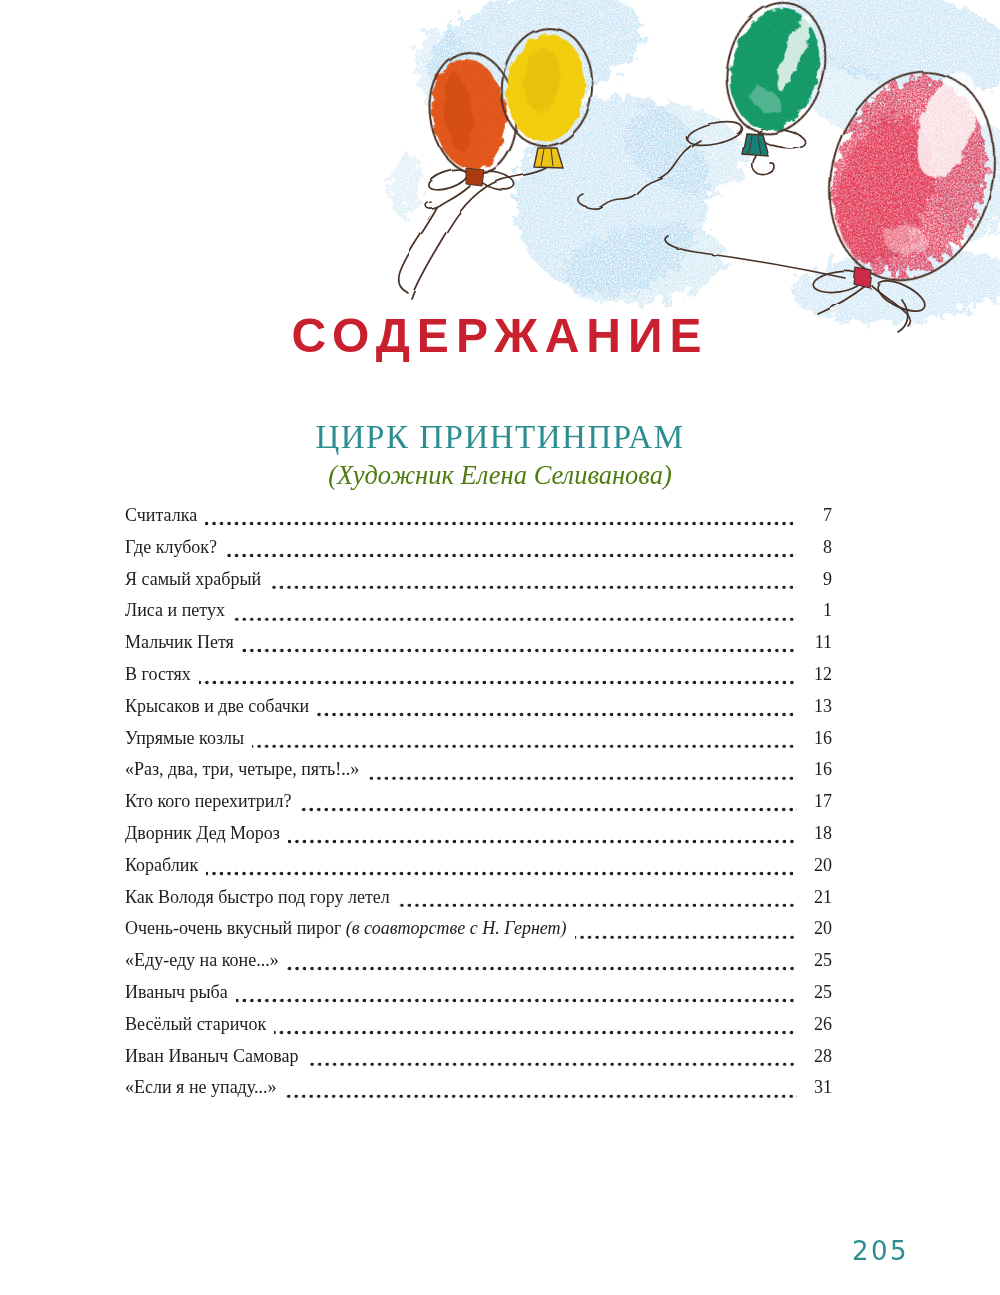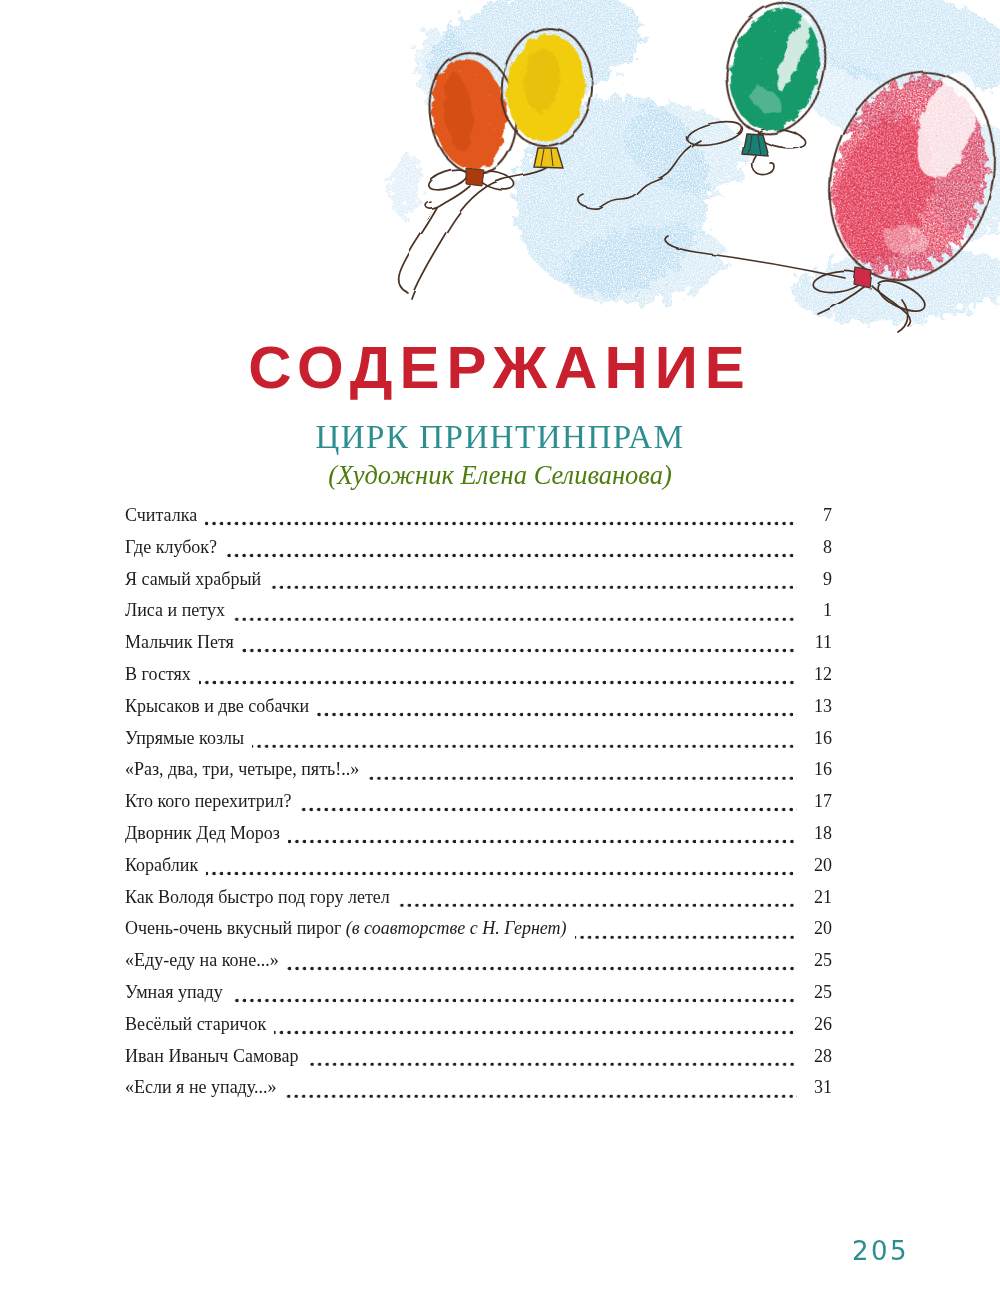--- a/index.html
+++ b/index.html
@@ -2,23 +2,23 @@
 <html><head>
 <meta charset="utf-8">
 <style>
   html,body{margin:0;padding:0;background:#ffffff;}
   .page{
     position:relative;width:1000px;height:1295px;background:#ffffff;overflow:hidden;
     font-family:"Liberation Serif",serif;color:#1d1d1d;
   }
   .illustration{position:absolute;top:0;left:0;width:1000px;height:335px;}
   .toc-main-title{
-    position:absolute;top:333px;left:0;width:1000px;text-align:center;
+    position:absolute;top:308px;left:0;width:1000px;text-align:center;
     font-family:"Liberation Sans",sans-serif;font-weight:700;
-    font-size:60px;letter-spacing:7px;color:#c9202f;white-space:nowrap;
+    font-size:48px;letter-spacing:7px;color:#c9202f;white-space:nowrap;
   }
   .section-heading{
     position:absolute;top:419px;left:0;width:1000px;text-align:center;
     font-family:"Liberation Serif",serif;font-weight:400;
     font-size:33px;letter-spacing:1.5px;color:#2c8e90;white-space:nowrap;
   }
   .section-subtitle{
     position:absolute;top:460px;left:0;width:1000px;text-align:center;
     font-style:italic;font-size:26.5px;color:#4d7c0f;white-space:nowrap;
   }
@@ -213,21 +213,21 @@
         <span class="toc-entry-title">Очень-очень вкусный пирог<span class="ital"> (в соавторстве с Н. Гернет)</span></span>
         <span class="leader"></span>
         <span class="toc-entry-page">20</span>
       </div>
       <div class="toc-row">
         <span class="toc-entry-title">«Еду-еду на коне...»</span>
         <span class="leader"></span>
         <span class="toc-entry-page">25</span>
       </div>
       <div class="toc-row">
-        <span class="toc-entry-title">Умная упаду</span>
+        <span class="toc-entry-title">Иваныч рыба</span>
         <span class="leader"></span>
         <span class="toc-entry-page">25</span>
       </div>
       <div class="toc-row">
         <span class="toc-entry-title">Весёлый старичок</span>
         <span class="leader"></span>
         <span class="toc-entry-page">26</span>
       </div>
       <div class="toc-row">
         <span class="toc-entry-title">Иван Иваныч Самовар</span>

